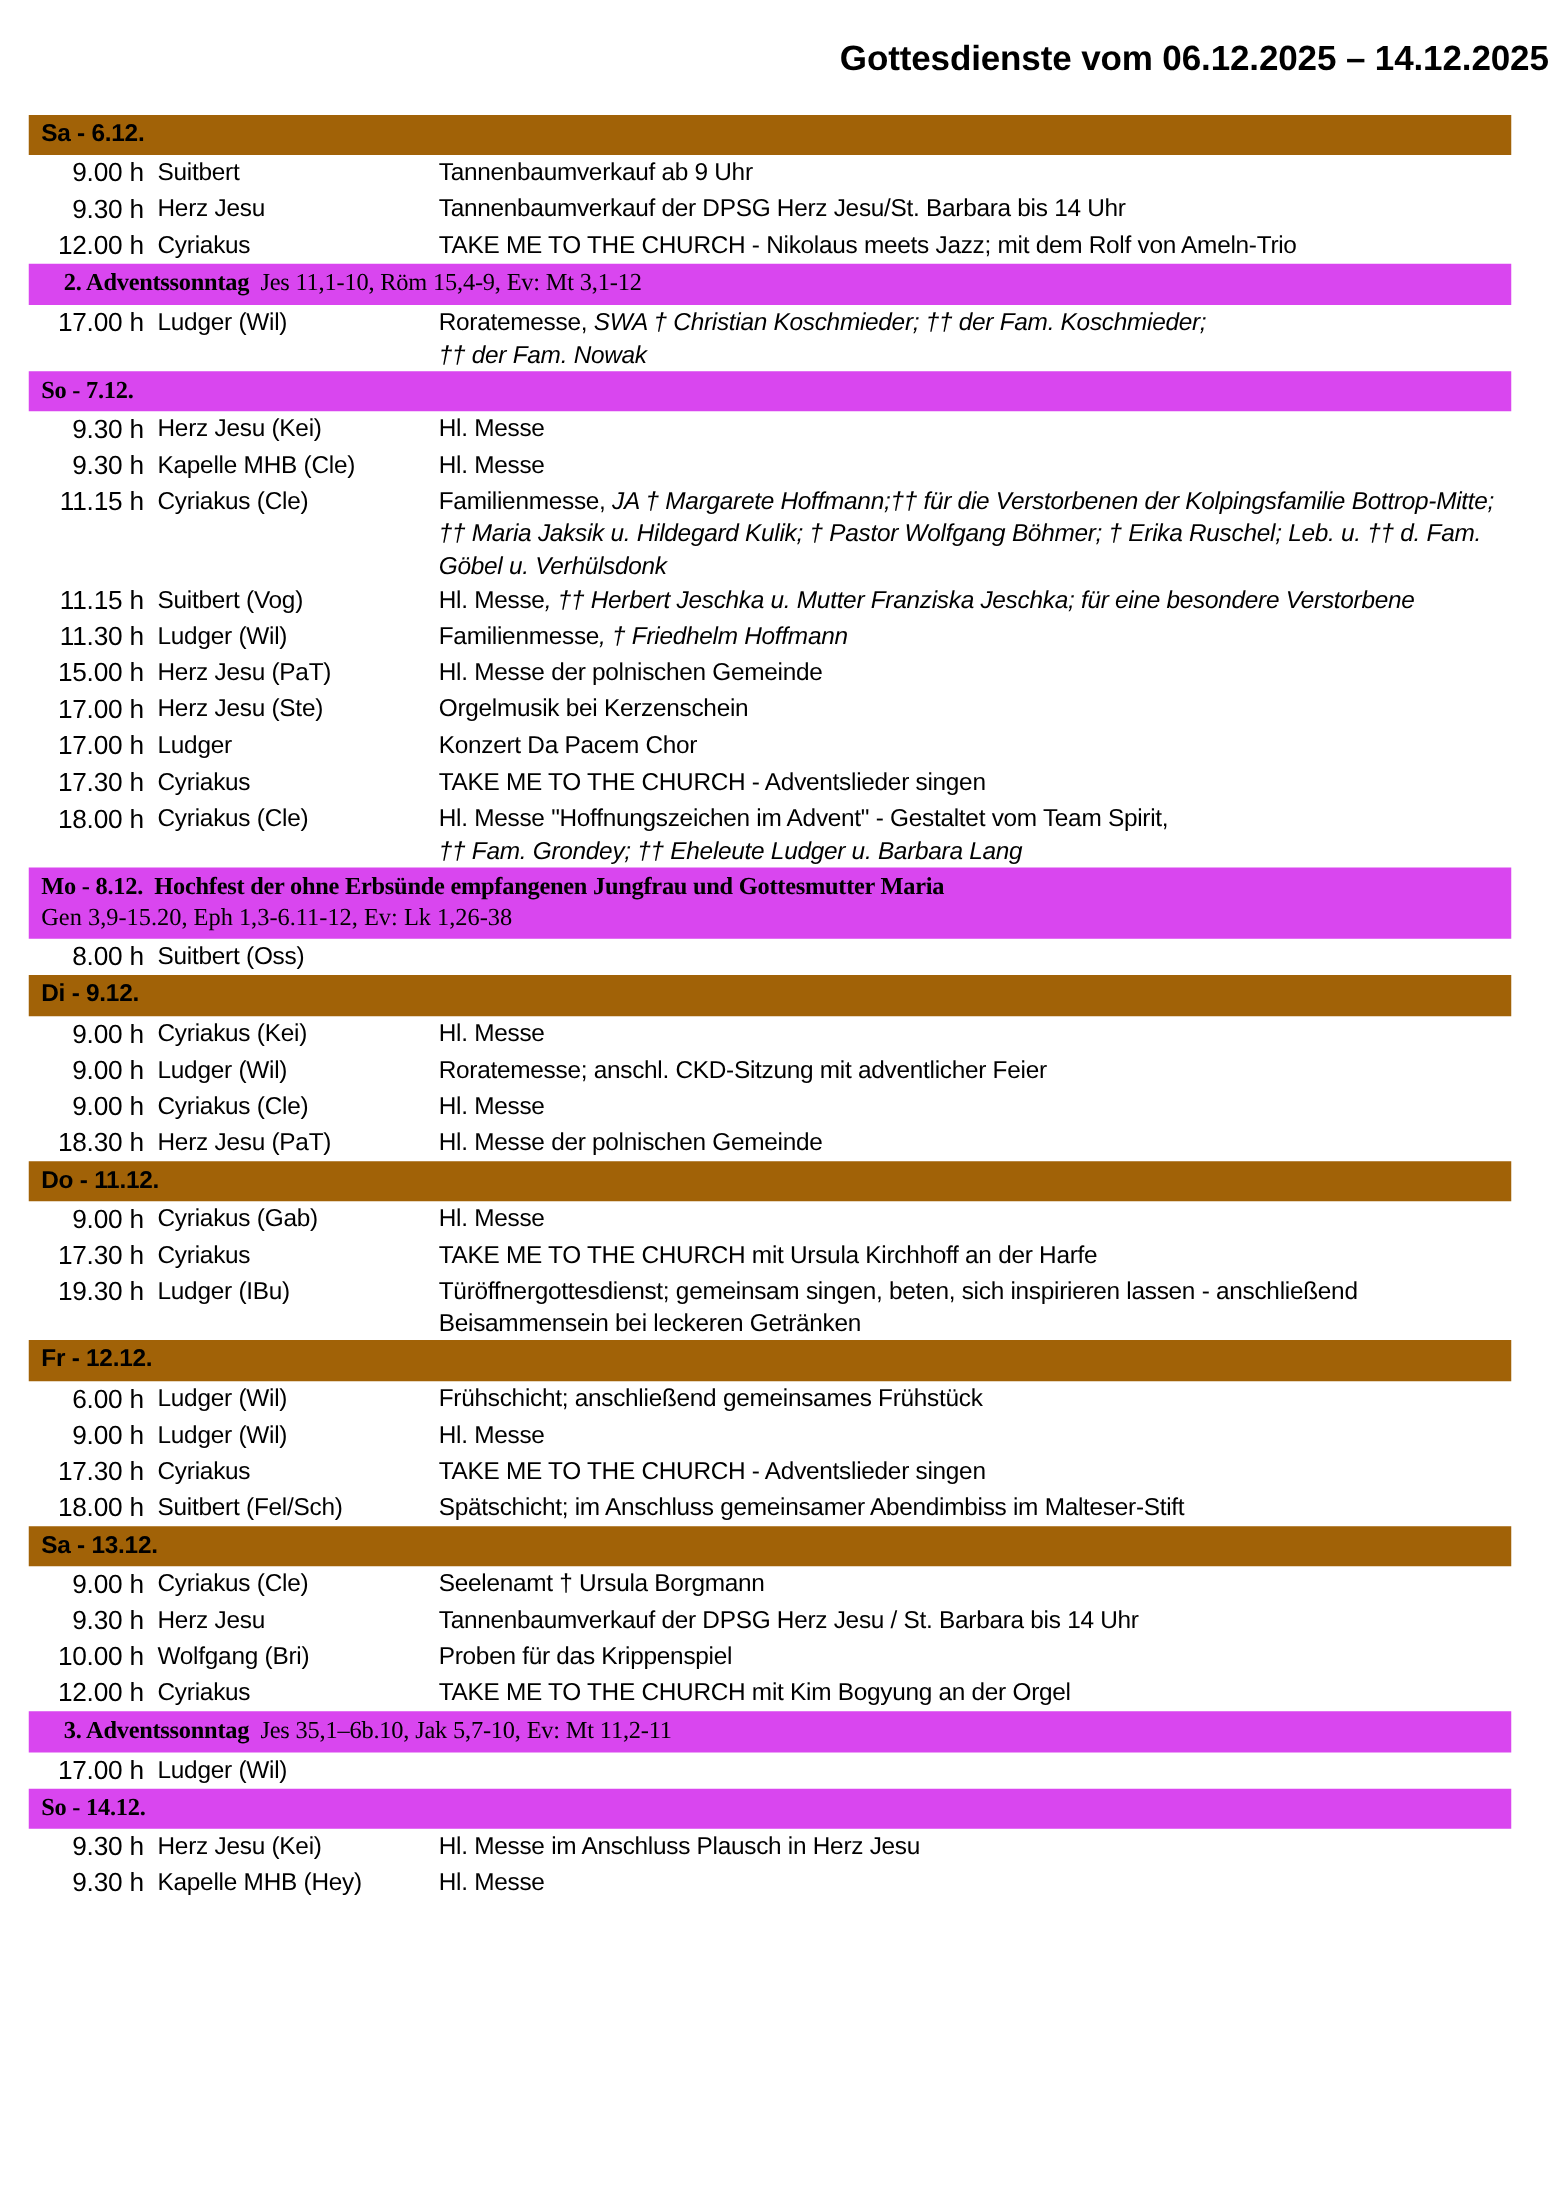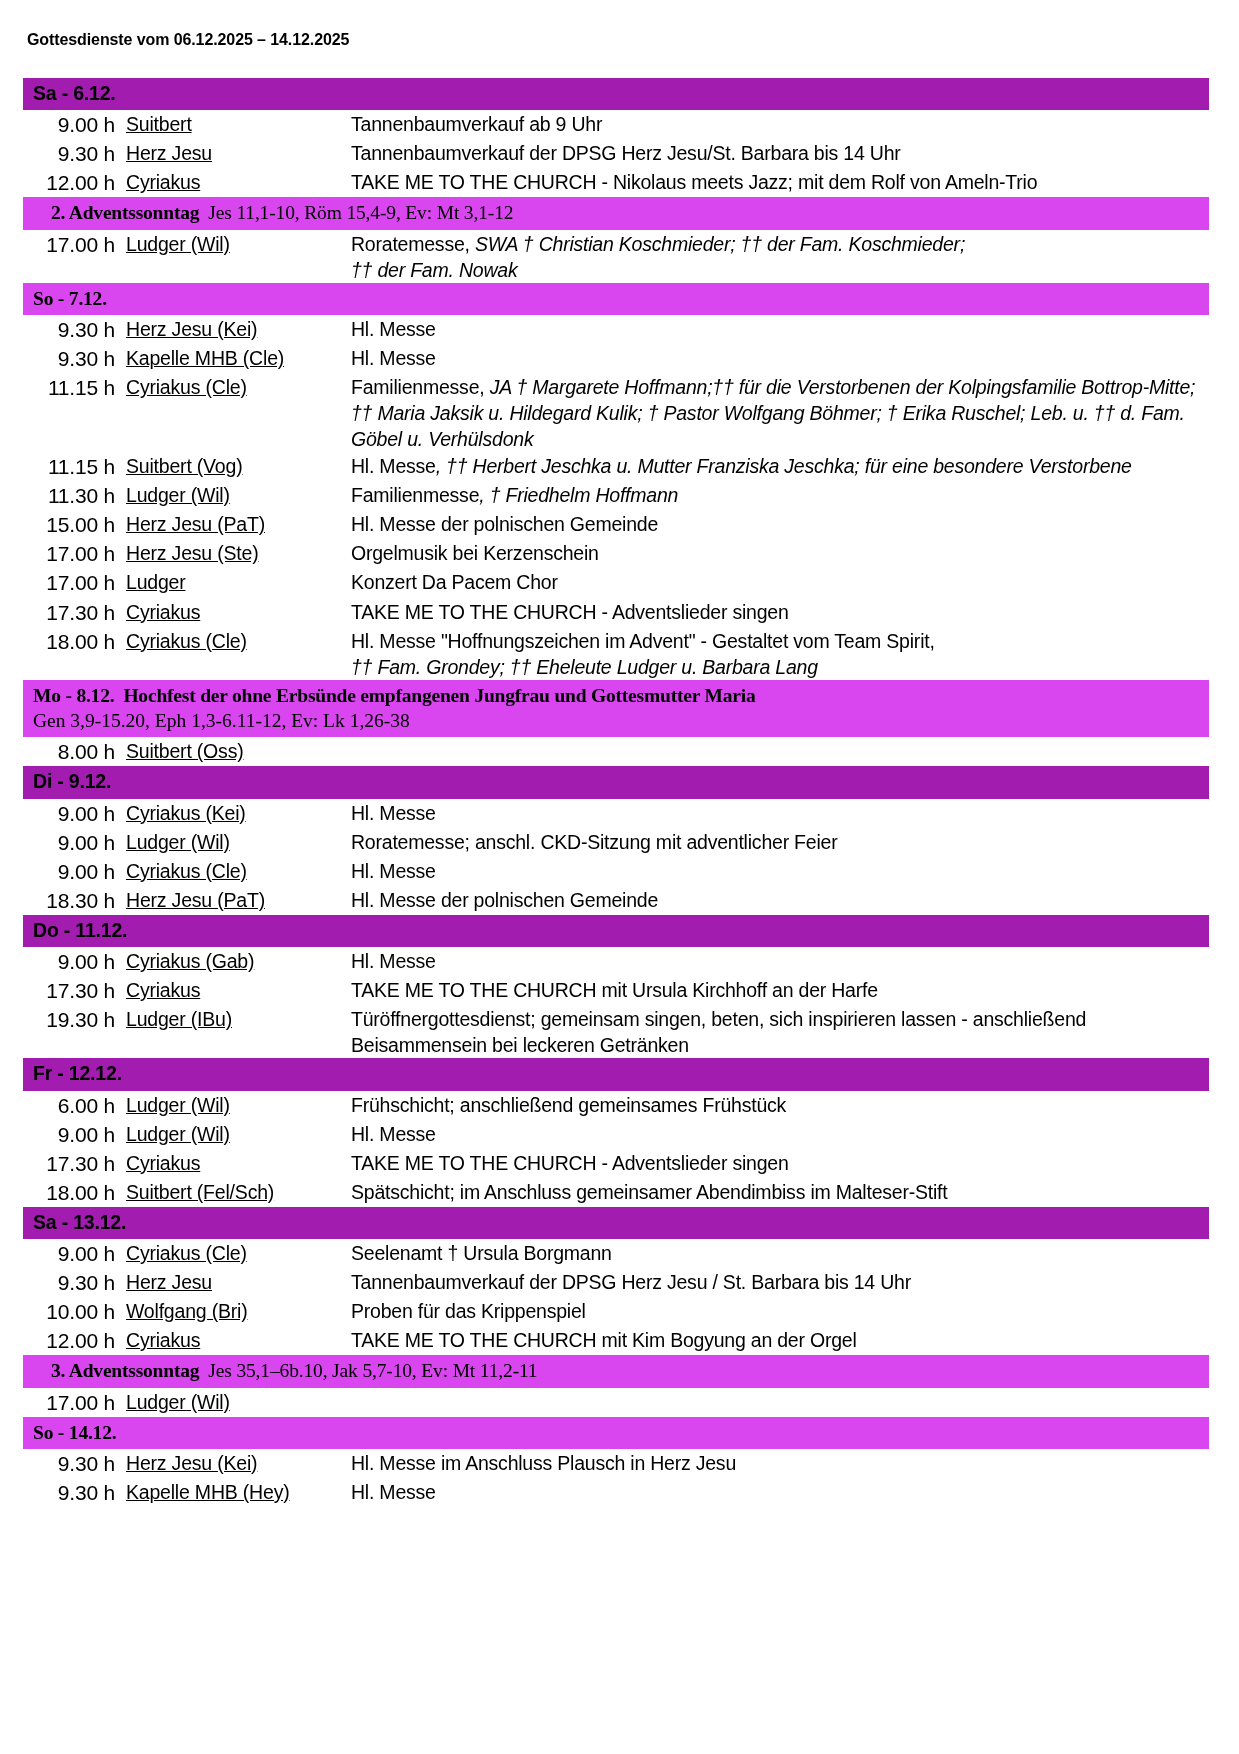--- a/index.html
+++ b/index.html
@@ -16,39 +16,40 @@
   }
   .page {
     position: relative;
     width: 1239px;
     height: 1754px;
     box-sizing: border-box;
     padding: 0;
     overflow: hidden;
   }
   .doc-title {
-    font-size: 16px;
+    font-size: 28px;
     font-weight: bold;
     letter-spacing: -0.1px;
     margin: 0;
     padding: 31px 0 0 27px;
+    text-align: right;
   }
   .sched {
     margin-top: 29px;
     padding: 0 30px 0 23px;
   }
 
   
   .band {
     box-sizing: border-box;
     width: 1186px;
     padding: 3px 0 4px 0;
     line-height: 1.30;
   }
-  .band.gray { background: #a21caf; }
+  .band.gray { background: #a16207; }
   .band.pink { background: #d946ef; font-family: Liberation Serif, serif; }
 
   .band-line {
     font-size: 19.5px;
     padding-left: 10px;
     white-space: nowrap;
   }
   .band-line .day-label {
     font-weight: bold;
     letter-spacing: -0.2px;
@@ -92,21 +93,20 @@
     white-space: nowrap;
     padding-right: 0;
   }
   .col-place {
     flex: 0 0 236px;
     font-size: 19.5px;
     letter-spacing: -0.2px;
     white-space: nowrap;
     padding-left: 11px;
     box-sizing: border-box;
-    text-decoration: underline;
   }
   .col-desc {
     flex: 1 1 auto;
     font-size: 19.5px;
     letter-spacing: -0.22px;
   }
   .col-desc .it { font-style: italic; }
   .desc-cont {
     display: block;
   }

